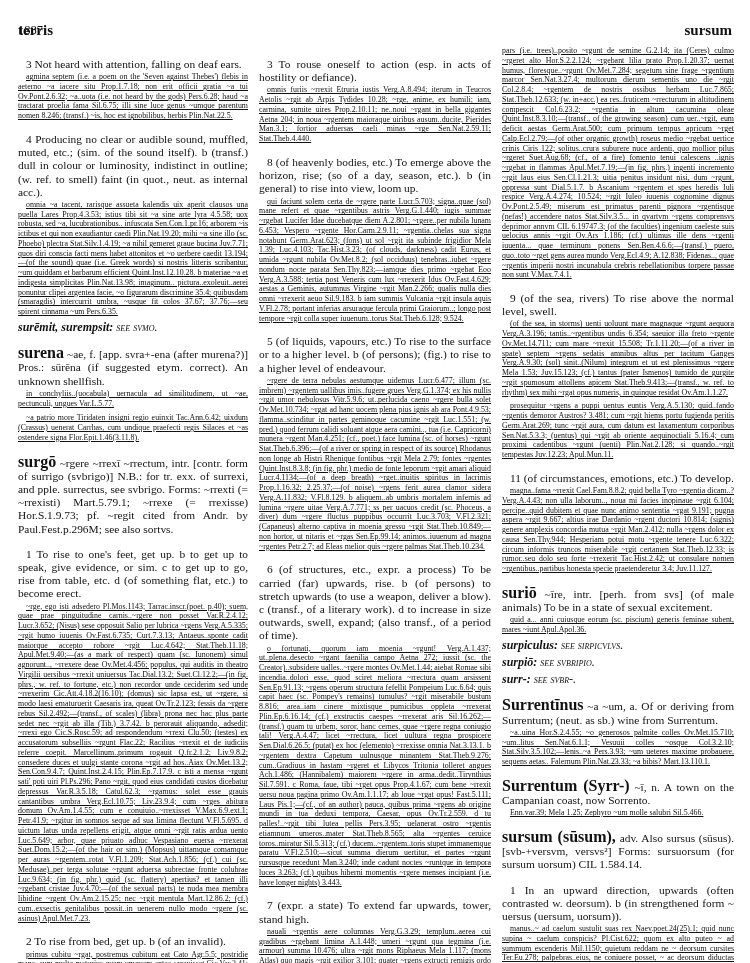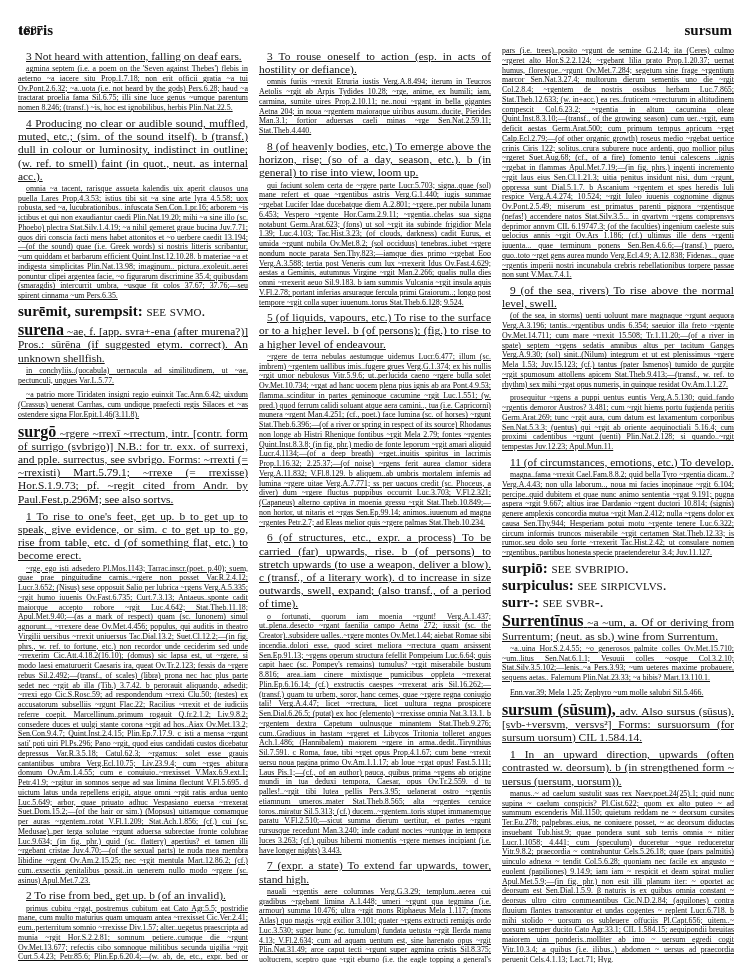--- a/index.html
+++ b/index.html
@@ -7,26 +7,26 @@
   .page { position:relative; width:750px; height:963px; }
   .running-head { position:absolute; top:22px; left:18px; right:18px; height:20px; }
   .rh-left { position:absolute; left:0; top:0; font-weight:bold; font-size:15px; }
   .rh-center { position:absolute; left:0; right:0; text-align:left; top:1px; font-size:12.5px; }
   .rh-right { position:absolute; right:0; top:0; font-weight:bold; font-size:15px; }
   .columns { position:absolute; top:46px; left:18px; width:716px; display:flex; justify-content:space-between; }
   .col { width:230px; }
   .col1 { width:230px; }
   .col2 { width:232px; }
   .col3 { width:232px; }
-  .sense { font-size:11.4px; line-height:13.2px; text-align:justify; margin:4px 0 1px 0; text-indent:8px; hyphens:auto;text-decoration:underline; }
+  .sense { font-size:11.4px; line-height:13.2px; text-align:justify; margin:12px 0 1px 0; text-indent:8px; hyphens:auto; }
   .sense.head { text-indent:0; }
   .sense .lemma { font-weight:bold; font-size:16px; }
   .cit { font-size:7.9px; line-height:9.75px; text-align:justify; margin:0 0 4px 0; text-indent:8px;text-decoration:underline; }
   .entry { margin-top:5px; }
-  .xref { font-size:15px; line-height:13.2px; margin:4px 0 3px 0; }
+  .xref { font-size:12px; line-height:13.2px; margin:4px 0 3px 0;font-style:italic; }
   .xref .lemma { font-weight:bold; }
   .sc { font-variant:small-caps; }
 </style>
 </head>
 <body>
 
 <div class="page">
 
   <div class="running-head">
     <div class="rh-left">terris</div>
@@ -94,43 +94,54 @@
       <p class="cit" style="text-indent:0">pars (i.e. trees)..posito ~rgunt de semine G.2.14; ita (Ceres) culmo ~rgeret alto Hor.S.2.2.124; ~rgebant lilia prato Prop.1.20.37; uernat humus, floresque..~rgunt Ov.Met.7.284; segetum sine frage ~rgentium marcor Sen.Nat.3.27.4; multorum dierum sementis uno die ~rgit Col.2.8.4; ~rgentem de nostris ossibus herbam Luc.7.865; Stat.Theb.12.633; (w. in+acc.) ea res..fruticem ~rrecturum in altitudinem compescit Col.6.23.2; ~rgentia in altum cacumina oleae Quint.Inst.8.3.10;—(transf., of the growing season) cum uer..~rgit, eum deficit aestas Germ.Arat.500; cum primum tempus apricum ~rget Calp.Ecl.2.79;—(of other organic growth) roseus medio ~rgebat uertice crinis Ciris 122; solitus..crura suburere nuce ardenti, quo mollior pilus ~rgeret Suet.Aug.68; (cf., of a fire) fomento tenui calescens ..ignis ~rgebat in flammas Apul.Met.7.19;—(in fig. phrs.) ingenti incremento ~rgit laus eius Sen.Cl.1.21.3; uitia penitus insidunt nisi, dum ~rgunt, oppressa sunt Dial.5.1.7. b Ascanium ~rgentem et spes heredis Iuli respice Verg.A.4.274; 10.524; ~rgit Iuleo iuuenis cognomine dignus Ov.Pont.2.5.49; miserum est primatus parenti pignora ~rgentisque (nefas!) accendere natos Stat.Silv.3.5... in qvartvm ~rgens comprensvs deprimor annvm CIL 6.19747.3; (of the faculties) ingenium caeleste suis uelocius annis ~rgit Ov.Ars 1.186; (cf.) ultimus ille dens ~rgenti iuuenta... quae terminum ponens Sen.Ben.4.6.6;—(transf.) puero, quo..toto ~rget gens aurea mundo Verg.Ecl.4.9; A.12.838; Fidenas.., quae ~rgentis imperii nostri incunabula crebris rebellationibus torpere passae non sunt V.Max.7.4.1.</p>
 
       <p class="sense">9 (of the sea, rivers) To rise above the normal level, swell.</p>
       <p class="cit">(of the sea, in storms) uenti uoluunt mare magnaque ~rgunt aequora Verg.A.3.196; tantis..~rgentibus undis 6.354; saeuior illa freto ~rgente Ov.Met.14.711; cum mare ~rrexit 15.508; Tr.1.11.20;—(of a river in spate) septem ~rgens sedatis amnibus altus per tacitum Ganges Verg.A.9.30; (sol) sinit..(Nilum) integrum et ut est plenissimus ~rgere Mela 1.53; Juv.15.123; (cf.) tantus (pater Ismenos) tumido de gurgite ~rgit spumosum attollens apicem Stat.Theb.9.413;—(transf., w. ref. to rhythm) sex mihi ~rgat opus numeris, in quinque residat Ov.Am.1.1.27.</p>
 
       <p class="cit">prosequitur ~rgens a puppi uentus euntis Verg.A.5.130; quid..fando ~rgentis demoror Austros? 3.481; cum ~rgit hiems portu fugienda peritis Germ.Arat.269; tunc ~rgit aura, cum datum est laxamentum corporibus Sen.Nat.5.3.3; (uentus) qui ~rgit ab oriente aequinoctiali 5.16.4; cum proximi cadentibus ~rgunt (uenti) Plin.Nat.2.128; si quando..~rgit tempestas Juv.12.23; Apul.Mun.11.</p>
 
       <p class="sense">11 (of circumstances, emotions, etc.) To develop.</p>
       <p class="cit">magna..fama ~rrexit Cael.Fam.8.8.2; quid bella Tyro ~rgentia dicam..? Verg.A.4.43; non ulla laborum.., noua mi facies inopinaue ~rgit 6.104; percipe..quid dubitem et quae nunc animo sententia ~rgat 9.191; pugna aspera ~rgit 9.667; altius irae Dardanio ~rgent ductori 10.814; (signis) genere amplexis concordia mutua ~rgit Man.2.412; nulla ~rgens dolor ex causa Sen.Thy.944; Hesperiam potui motu ~rgente tenere Luc.6.322; circum informis truncos miserabile ~rgit certamen Stat.Theb.12.33; is rumor..seu dolo seu forte ~rrexerit Tac.Hist.2.42; ut consulare nomen ~rgentibus..partibus honesta specie praetenderetur 3.4; Juv.11.127.</p>
 
+      <div class="entry">
+        <p class="sense head">
+          <span class="lemma">suriō</span>
+          <span>~īre, intr. [perh. from svs] (of male animals) To be in a state of sexual excitement.</span>
+        </p>
+        <p class="cit">quid a... anni cuiusque eorum (sc. piscium) generis feminae subent, mares ~iunt Apul.Apol.36.</p>
+      </div>
 
+      <div class="xref">
+        <span class="lemma">surpiculus:</span>
+        <span class="sc">see sirpicvlvs.</span>
+      </div>
       <div class="xref">
         <span class="lemma">surpiō:</span>
         <span class="sc">see svbripio.</span>
-      </div>
-      <div class="xref">
-        <span class="lemma">surpiculus:</span>
-        <span class="sc">see sirpicvlvs.</span>
       </div>
       <div class="xref">
         <span class="lemma">surr-:</span>
         <span class="sc">see svbr-.</span>
       </div>
 
       <div class="entry">
         <p class="sense head">
           <span class="lemma">Surrentīnus</span>
           <span>~a ~um, a. Of or deriving from Surrentum; (neut. as sb.) wine from Surrentum.</span>
         </p>
         <p class="cit">~a..uina Hor.S.2.4.55; ~o generosos palmite colles Ov.Met.15.710; ~um..litus Sen.Nat.6.1.1; Vesuuii colles ~osque Col.3.2.10; Stat.Silv.3.5.102;—lenis..~a Pers.3.93; ~um ueteres maxime probauere, sequens aetas.. Falernum Plin.Nat.23.33; ~a bibis? Mart.13.110.1.</p>
       </div>
 
       <div class="entry">
+        <p class="sense head">
+          <span class="lemma">Surrentum (Syrr-)</span>
+          <span>~ī, n. A town on the Campanian coast, now Sorrento.</span>
+        </p>
         <p class="cit">Enn.var.39; Mela 1.25; Zephyro ~um molle salubri Sil.5.466.</p>
       </div>
 
       <div class="entry">
         <p class="sense head">
           <span class="lemma">sursum (sūsum),</span>
           <span>adv. Also sursus (sūsus). [svb-+versvm, versvs²] Forms: sursuorsum (for sursum uorsum) CIL 1.584.14.</span>
         </p>
         <p class="sense">1 In an upward direction, upwards (often contrasted w. deorsum). b (in strengthened form ~ uersus (uersum, uorsum)).</p>
         <p class="cit">manus..~ ad caelum sustulit suas rex Naev.poet.24(25).1; quid nunc supina ~ caelum conspicis? Pl.Cist.622; quom ex alto puteo ~ ad summum escenderis Mil.1150; quietum reddam ne ~ deorsum cursites Ter.Eu.278; palpebras..eius, ne coniuere posset, ~ ac deorsum diductas insuebant Tub.hist.9; quae pondera sunt sub terris omnia ~ nitier Lucr.1.1058; 4.441; cum (speculum) duceretur ~que reduceretur Vitr.9.8.2; praecordia ~ contrahuntur Cels.5.26.18; quae (pars palmitis) uinculo adnexa ~ tendit Col.5.6.28; quoniam nec facile ex angusto ~ euolent (papiliones) 9.14.9; iam iam ~ respicit et deam spirat mulier Apul.Met.5.9;—(in fig. phr.) non esit illi planum iter: ~ oportet ac deorsum est Sen.Dial.1.5.9. β naturis is ex quibus omnia constant ~ deorsus ultro citro commeantibus Cic.N.D.2.84; (aquilones) contra fluuium flantes transorantur et undas cogentes ~ replent Lucr.6.718. b mihi stolido ~ uorsum os subleuere offuciis Pl.Capt.656; uitem..~ uorsum semper ducito Cato Agr.33.1; CIL 1.584.15; aequipondii breuitas maiorem uim ponderis..molliter ab imo ~ uersum egredi cogit Vitr.10.3.4; a quibus (i.e. ilibus..) abdomen ~ uersus ad praecordia peruenit Cels.4.1.13; Lact.71; Hyg.</p>

